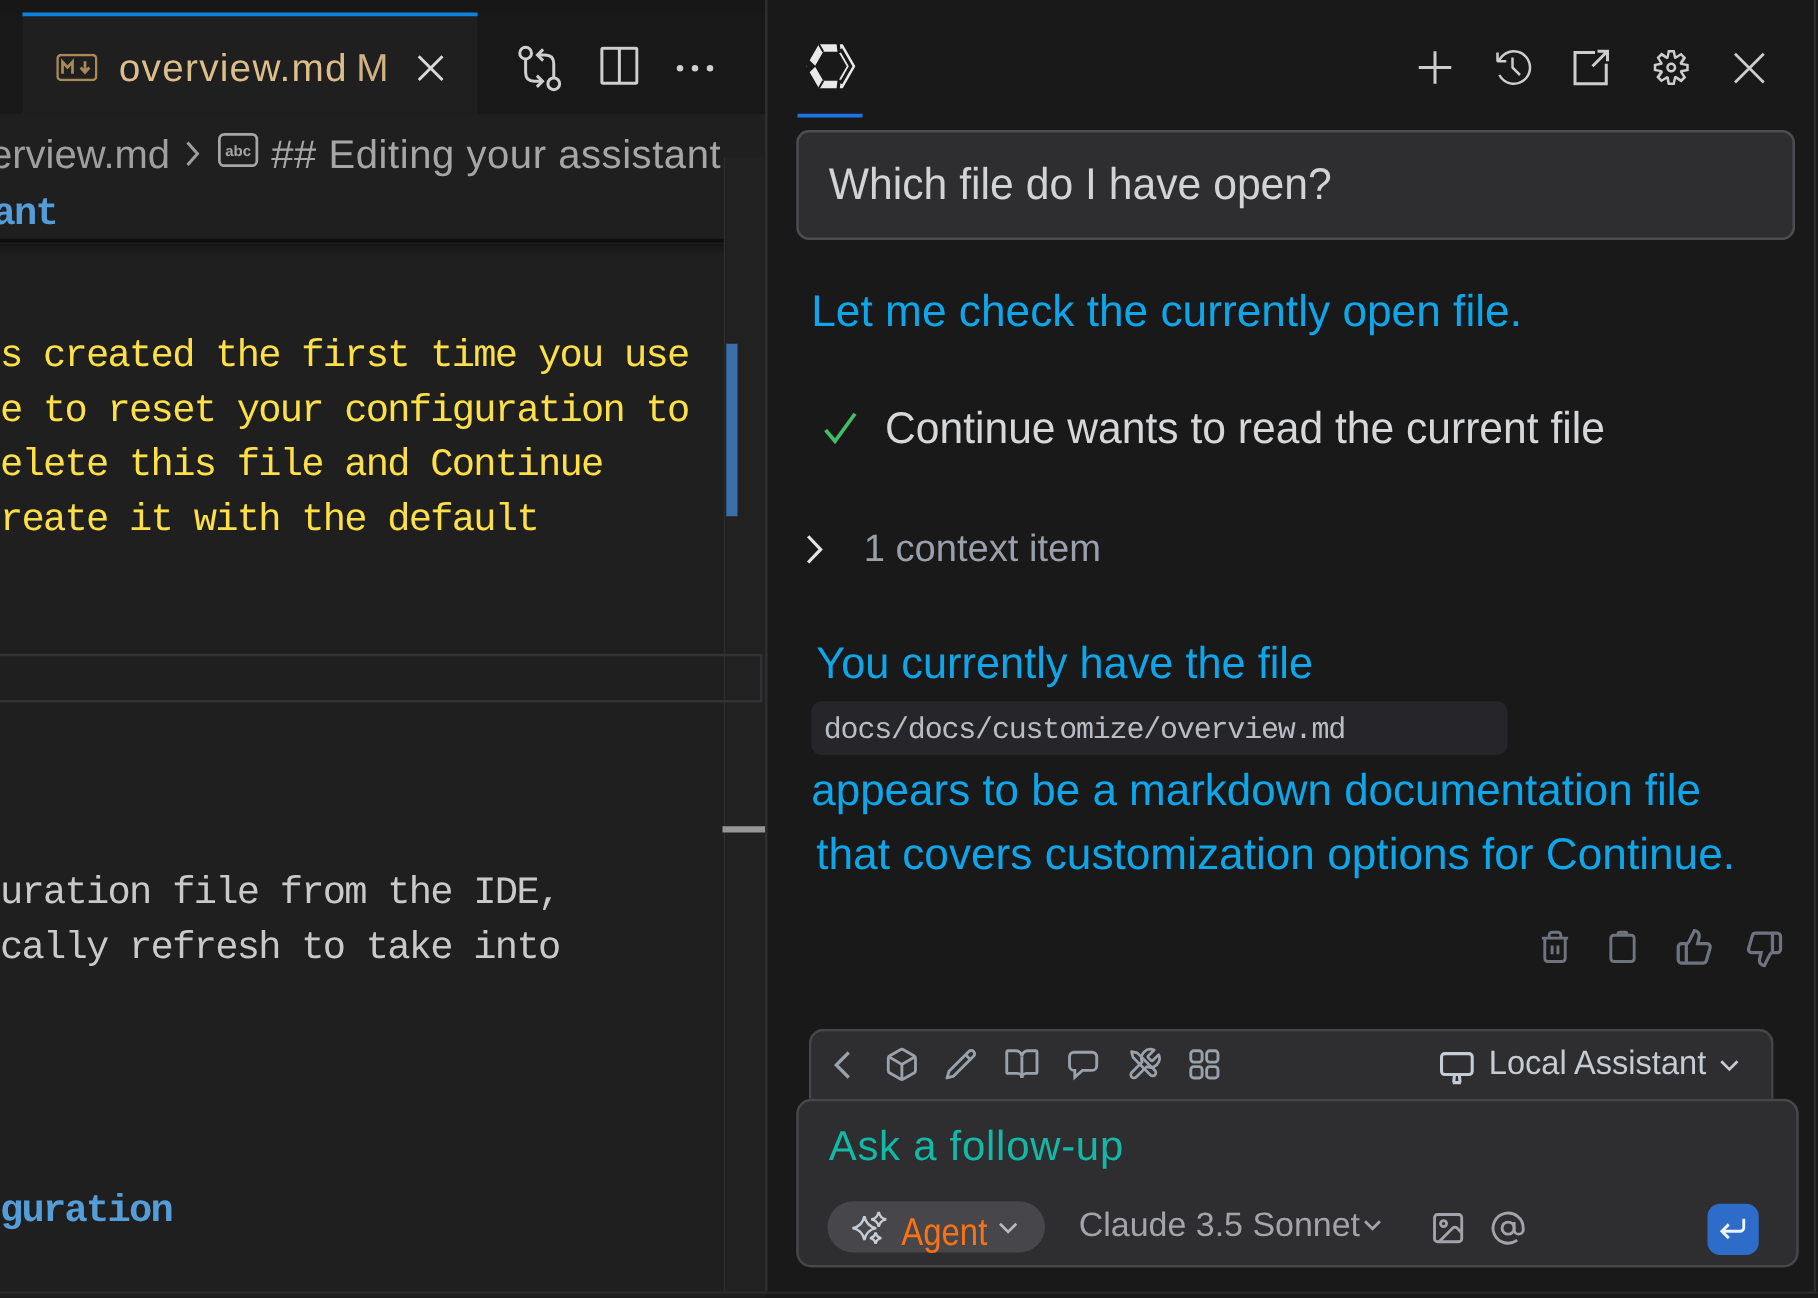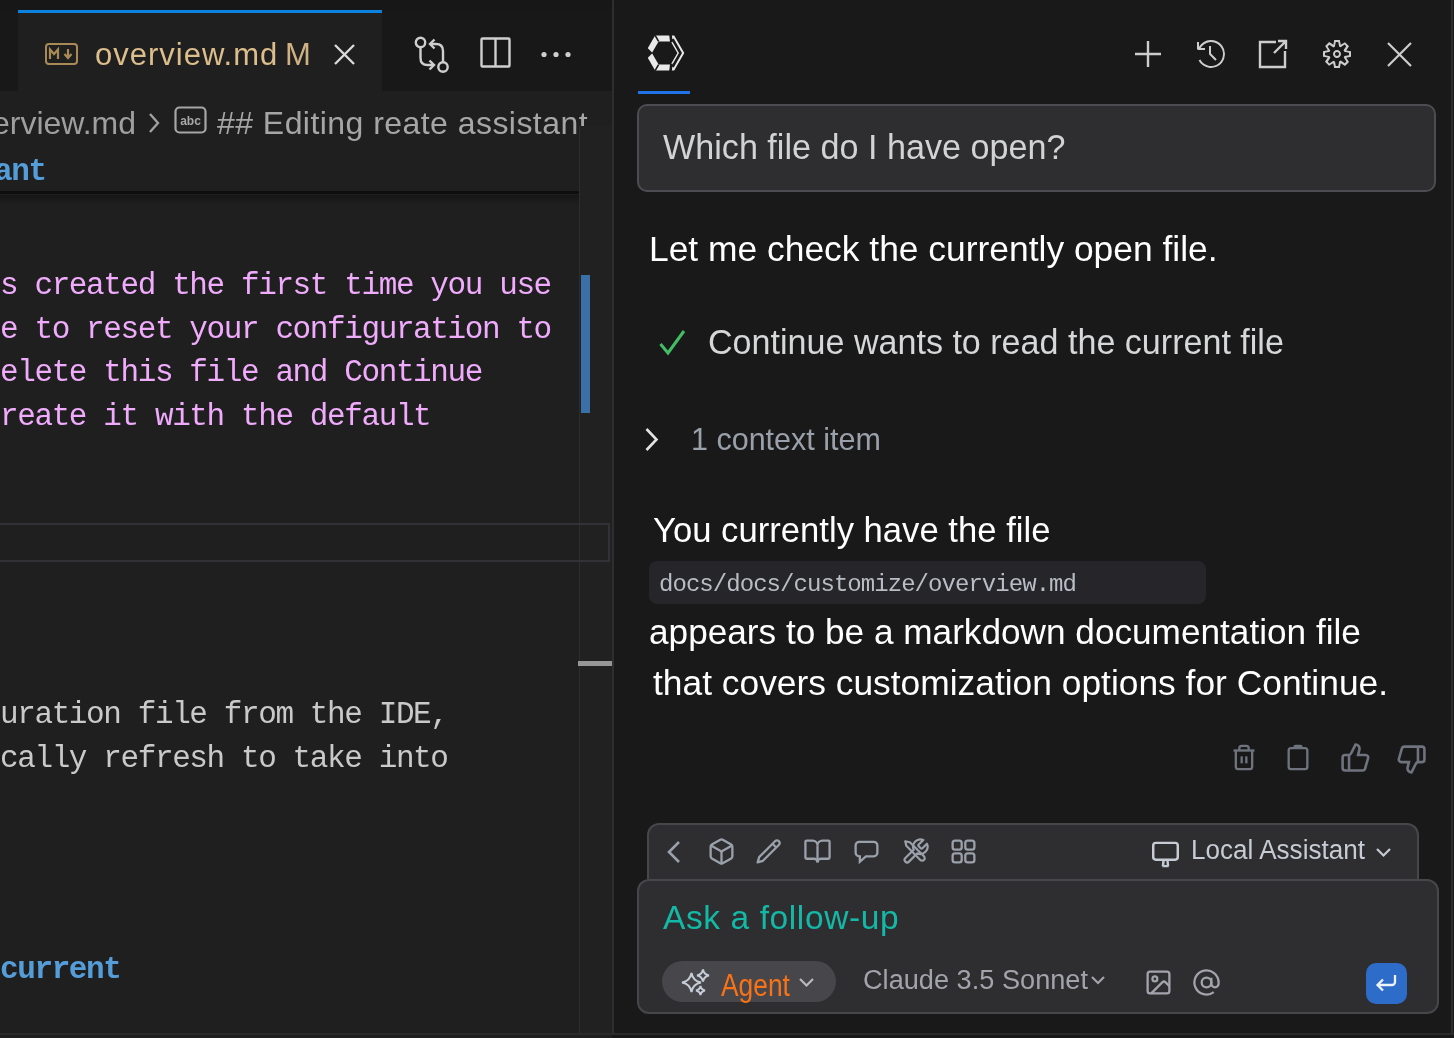--- a/index.html
+++ b/index.html
@@ -1,20 +1,20 @@
 <!DOCTYPE html>
 <html><head>
 <meta charset="utf-8">
 <style>
   * { margin:0; padding:0; box-sizing:border-box; -webkit-font-smoothing:antialiased; }
   html,body { width:1454px; height:1038px; overflow:hidden; background:#181819; }
   #root { position:relative; width:1454px; height:1038px; font-family:"Liberation Sans", sans-serif; }
   .abs { position:absolute; }
   .mono { font-family:"Liberation Mono", monospace; }
-  .chat { font-size:35.5px; line-height:38px; color:#ffffff; white-space:nowrap; }
+  .chat { font-size:35.5px; line-height:38px; color:#0ea5e9; white-space:nowrap; }
   .sx { display:inline-block; transform-origin:0 50%; }
   svg { display:block; }
 </style>
 </head>
 <body>
 <div id="root">
 
   <div class="abs" style="left:0; top:0; width:612px; height:1038px; background:#1f1f1f;"></div>
 
   <div class="abs" style="left:0; top:0; width:612px; height:91px; background:#181818;"></div>
@@ -66,37 +66,37 @@
     <svg width="16" height="26" viewBox="0 0 16 26">
         <path d="M4 4 L12 13 L4 22" fill="none" stroke="#9f9f9f" stroke-width="2.4"></path>
       </svg>
   </div>
   <div class="abs" style="left:174px; top:106px;">
     <svg width="33" height="28" viewBox="0 0 33 28">
       <rect x="1.5" y="1.5" width="30" height="25" rx="4" fill="none" stroke="#a6a6a6" stroke-width="2.2"></rect>
       <text x="16.5" y="19" text-anchor="middle" font-family="Liberation Sans" font-weight="bold" font-size="12" fill="#a6a6a6">abc</text>
     </svg>
   </div>
-  <div class="abs" style="left:217px; top:107px; font-size:32px; line-height:33px; letter-spacing:0.45px; color:#a6a6a6; white-space:nowrap;">## Editing reate assistant</div>
+  <div class="abs" style="left:217px; top:107px; font-size:32px; line-height:33px; letter-spacing:0.45px; color:#a6a6a6; white-space:nowrap;">## Editing your assistant</div>
 
   <div class="abs mono" style="left:-6px; top:156px; font-size:31px; letter-spacing:-1.39px; line-height:32px; font-weight:bold; color:#559dd8;">ant</div>
   <div class="abs" style="left:0; top:191px; width:612px; height:3px; background:#0e0e0e;"></div>
   <div class="abs" style="left:0; top:195px; width:612px; height:10px; background:linear-gradient(#161616,#1f1f1f);"></div>
 
-  <div class="abs mono" style="left:0; top:264px; font-size:31px; letter-spacing:-1.39px; line-height:43.5px; color:#f0abfc; white-space:pre;">s created the first time you use
+  <div class="abs mono" style="left:0; top:264px; font-size:31px; letter-spacing:-1.39px; line-height:43.5px; color:#fde047; white-space:pre;">s created the first time you use
 e to reset your configuration to
 elete this file and Continue
 reate it with the default</div>
 
   <div class="abs" style="left:-4px; top:523px; width:614px; height:39px; border:2px solid #323236; z-index:3;"></div>
 
   <div class="abs mono" style="left:0; top:693px; font-size:31px; letter-spacing:-1.39px; line-height:43.5px; color:#c9c9c9; white-space:pre;">uration file from the IDE,
 cally refresh to take into</div>
 
-  <div class="abs mono" style="left:0; top:954px; font-size:31px; letter-spacing:-1.39px; line-height:32px; font-weight:bold; color:#559dd8;">current</div>
+  <div class="abs mono" style="left:0; top:954px; font-size:31px; letter-spacing:-1.39px; line-height:32px; font-weight:bold; color:#559dd8;">guration</div>
 
   <div class="abs" style="left:580px; top:126px; width:32px; height:909px; background:#212121;"></div>
   <div class="abs" style="left:579px; top:126px; width:1px; height:909px; background:#2d2d2d;"></div>
   <div class="abs" style="left:581px; top:275px; width:9px; height:138px; background:#3a6fa8;"></div>
   <div class="abs" style="left:578px; top:661px; width:35px; height:5px; background:#969696;"></div>
 
   <div class="abs" style="left:0; top:1033px; width:1454px; height:2px; background:#2a2a2a;"></div>
 
   <div class="abs" style="left:612px; top:0; width:842px; height:1033px; background:#19191a;"></div>
   <div class="abs" style="left:612px; top:0; width:2px; height:1033px; background:#2e2e2e;"></div>

